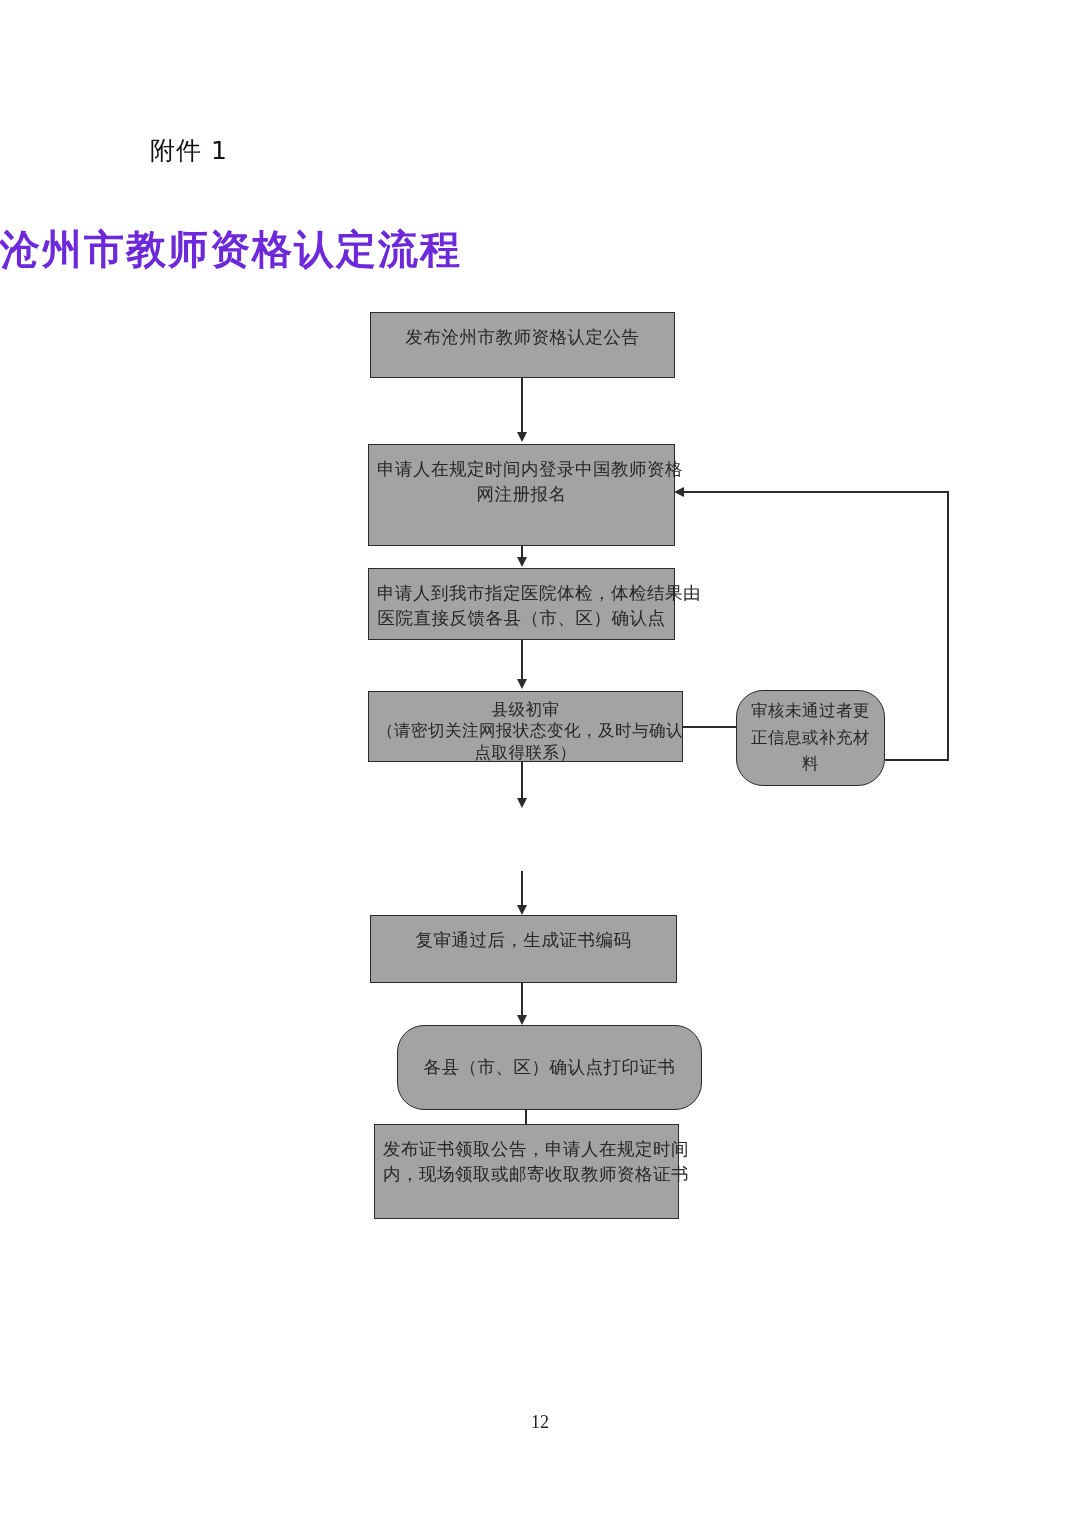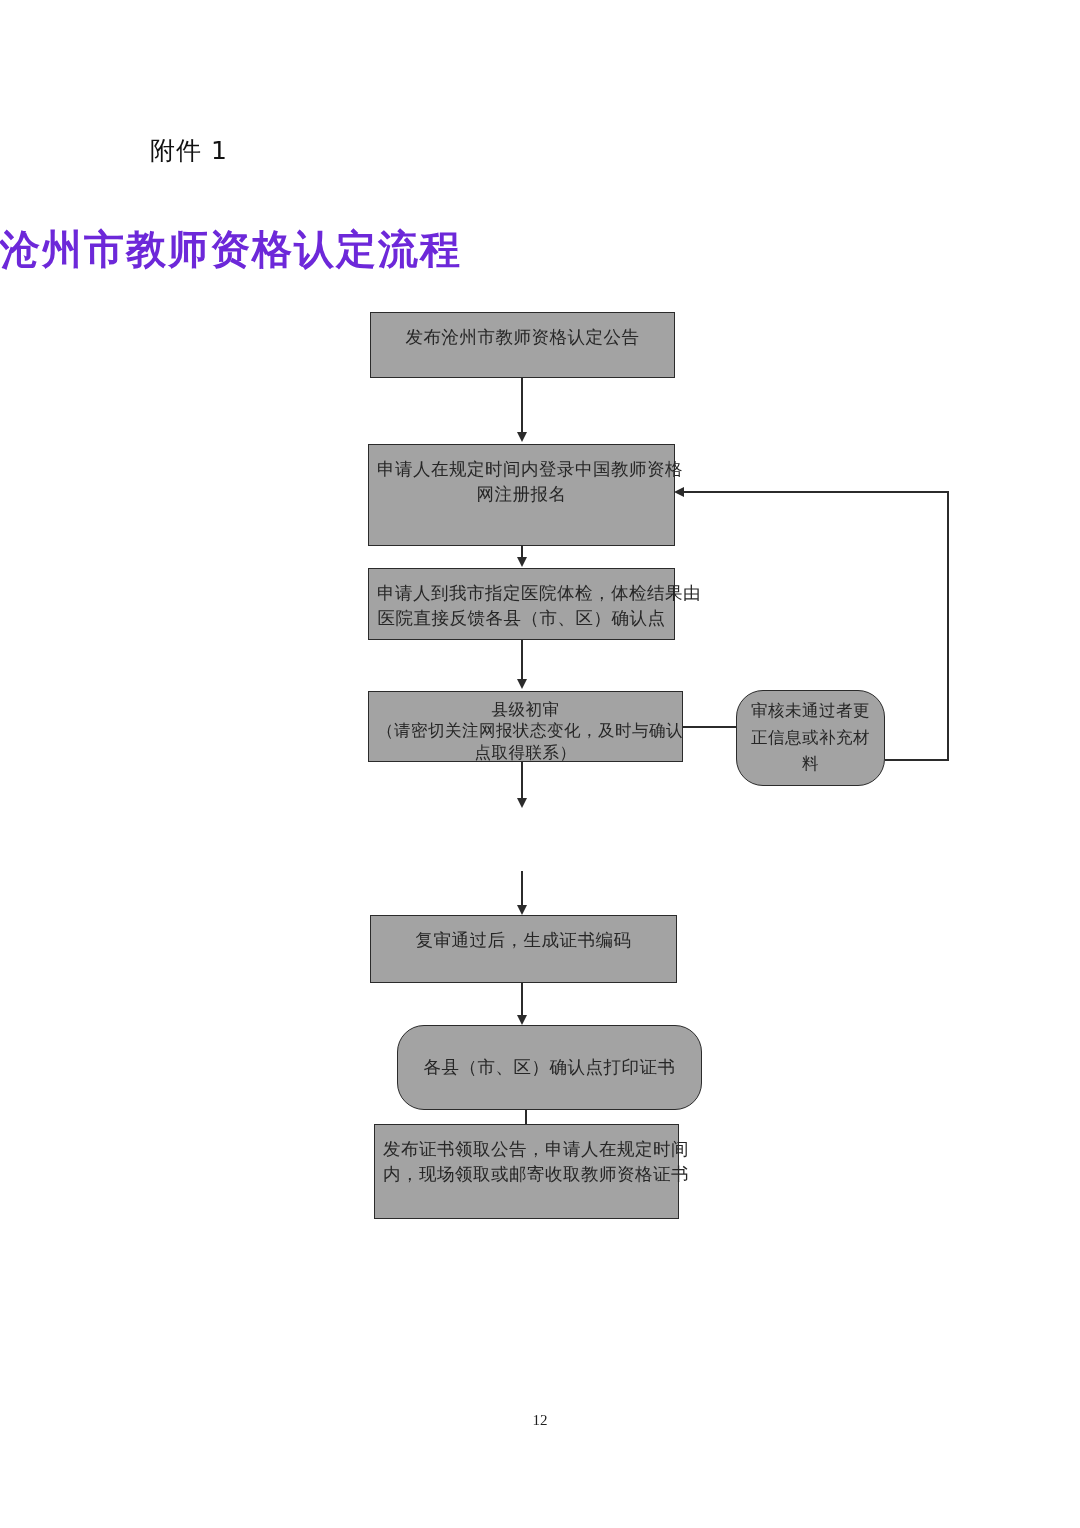--- a/index.html
+++ b/index.html
@@ -105,21 +105,21 @@
     border-right: 10px solid #2b2b2b;
   }
 
   .page-number {
     position: absolute;
     left: 0;
     top: 1412px;
     width: 1080px;
     text-align: center;
     font-family: "Liberation Serif", "DejaVu Serif", serif;
-    font-size: 15px;
+    font-size: 18px;
     color: #1f1f1f;
   }
 </style>
 </head>
 <body>
 
 <div id="page">
 
   <div class="attachment-label">附件 1</div>
 

